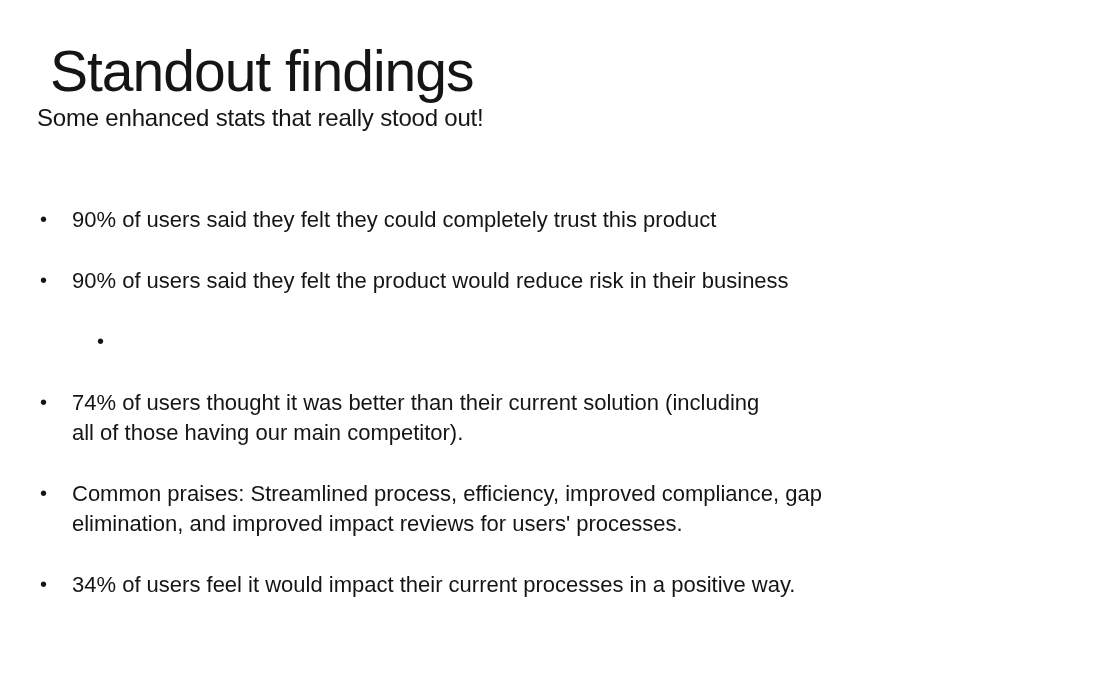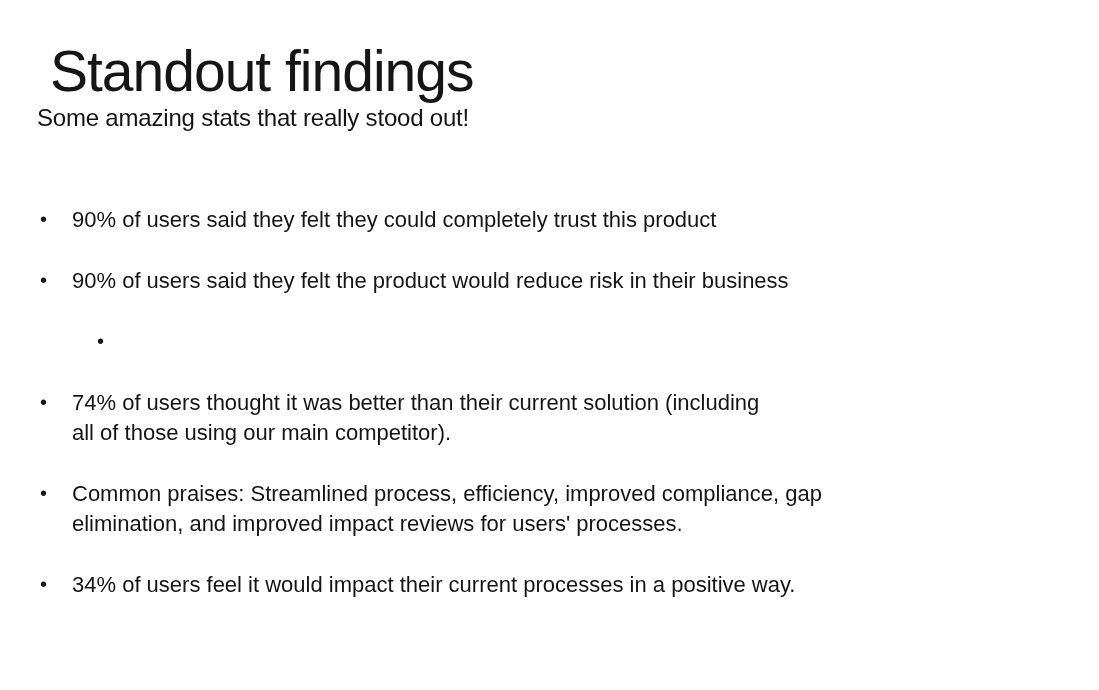--- a/index.html
+++ b/index.html
@@ -60,22 +60,22 @@
   .bullets li.level-2 { padding-left: 131px; }
   .bullets li.level-2 > .marker { position: absolute; left: 97px; top: -1px; }
   .marker { font-size: 20px; }
   .content b { font-weight: 400; }
 </style>
 </head>
 <body>
 
 <div class="slide">
   <h1 class="title">Standout findings</h1>
-  <p class="subtitle">Some amazing stats that really stood out!</p>
+  <p class="subtitle">Some enhanced stats that really stood out!</p>
   <ul class="bullets" id="bullet-list">
       <li class="level-1"><span class="marker">•</span><span class="content"><span>90% of users said they felt they could </span><b>completely trust</b><span> this product</span></span></li>
       <li class="level-1"><span class="marker">•</span><span class="content"><span>90% of users said they felt the product would </span><b>reduce risk</b><span> in their business</span></span></li>
       <li class="level-2"><span class="marker">•</span><span class="content"><br></span></li>
-      <li class="level-1"><span class="marker">•</span><span class="content"><span>74% of users thought it was </span><b>better than their current solution</b><span> (including</span><br><span>all of those using our main competitor).</span></span></li>
+      <li class="level-1"><span class="marker">•</span><span class="content"><span>74% of users thought it was </span><b>better than their current solution</b><span> (including</span><br><span>all of those having our main competitor).</span></span></li>
       <li class="level-1"><span class="marker">•</span><span class="content"><span>Common </span><b>praises</b><span>: Streamlined process, efficiency, improved compliance, gap</span><br><span>elimination, and improved impact reviews for users' processes</span><b>.</b></span></li>
       <li class="level-1"><span class="marker">•</span><span class="content"><b>34% of users feel it would impact their current processes in a positive way.</b></span></li>
     </ul>
 </div>
 
 </body></html>

